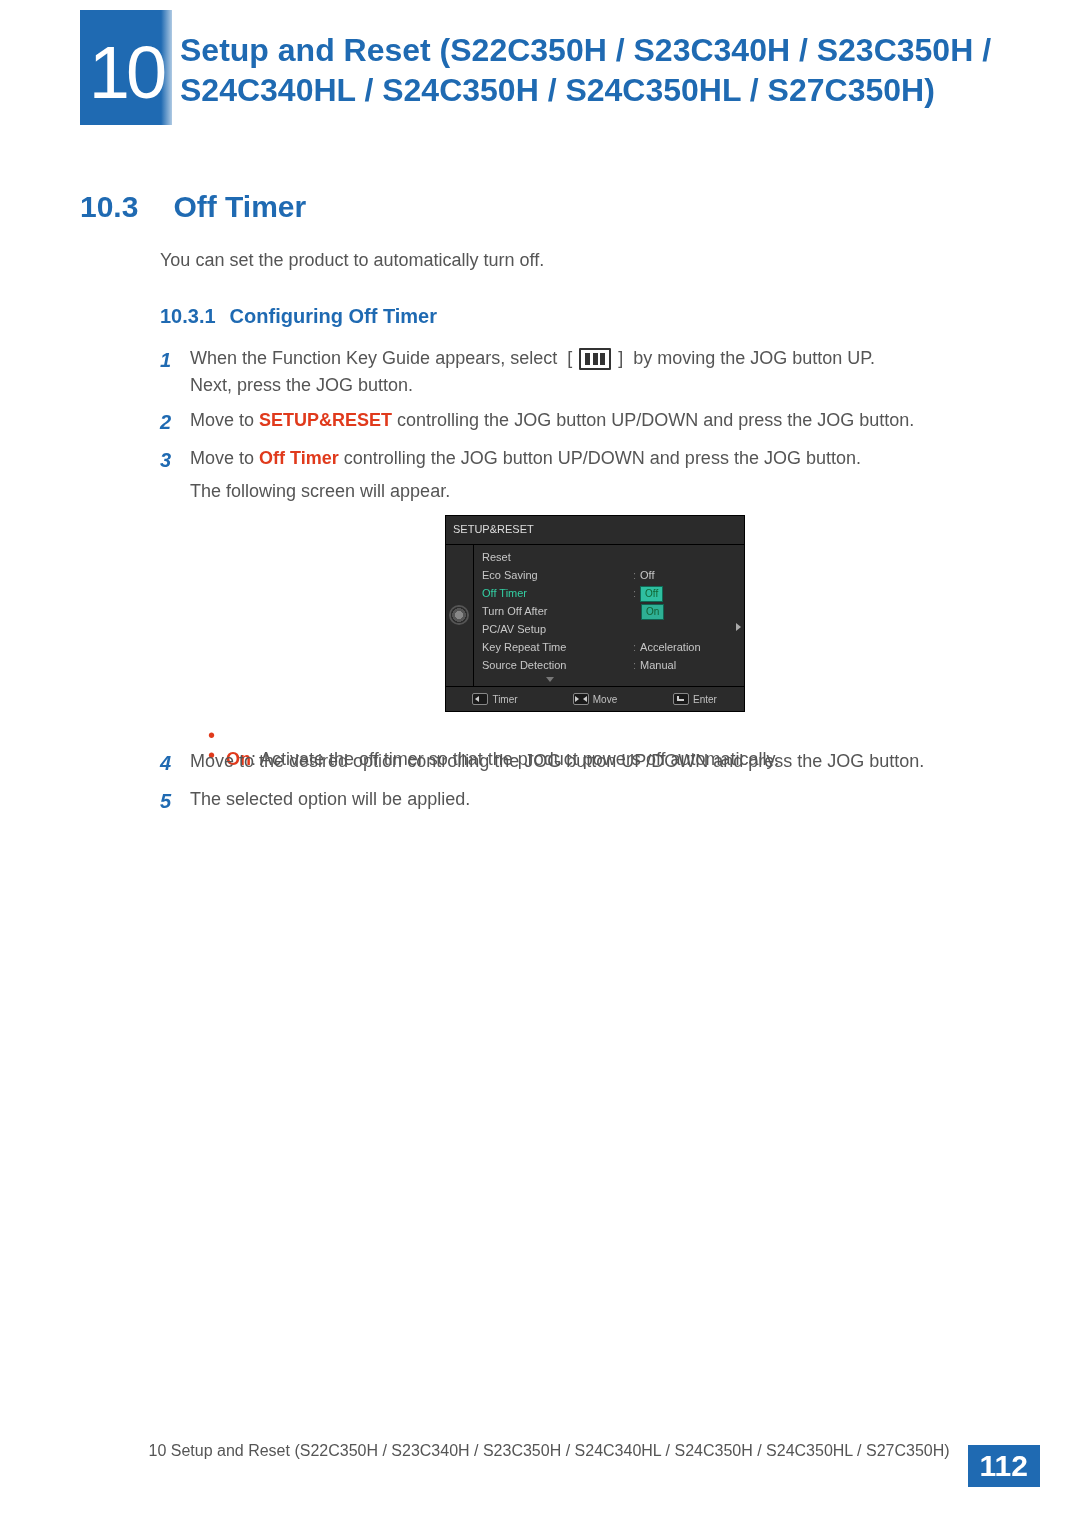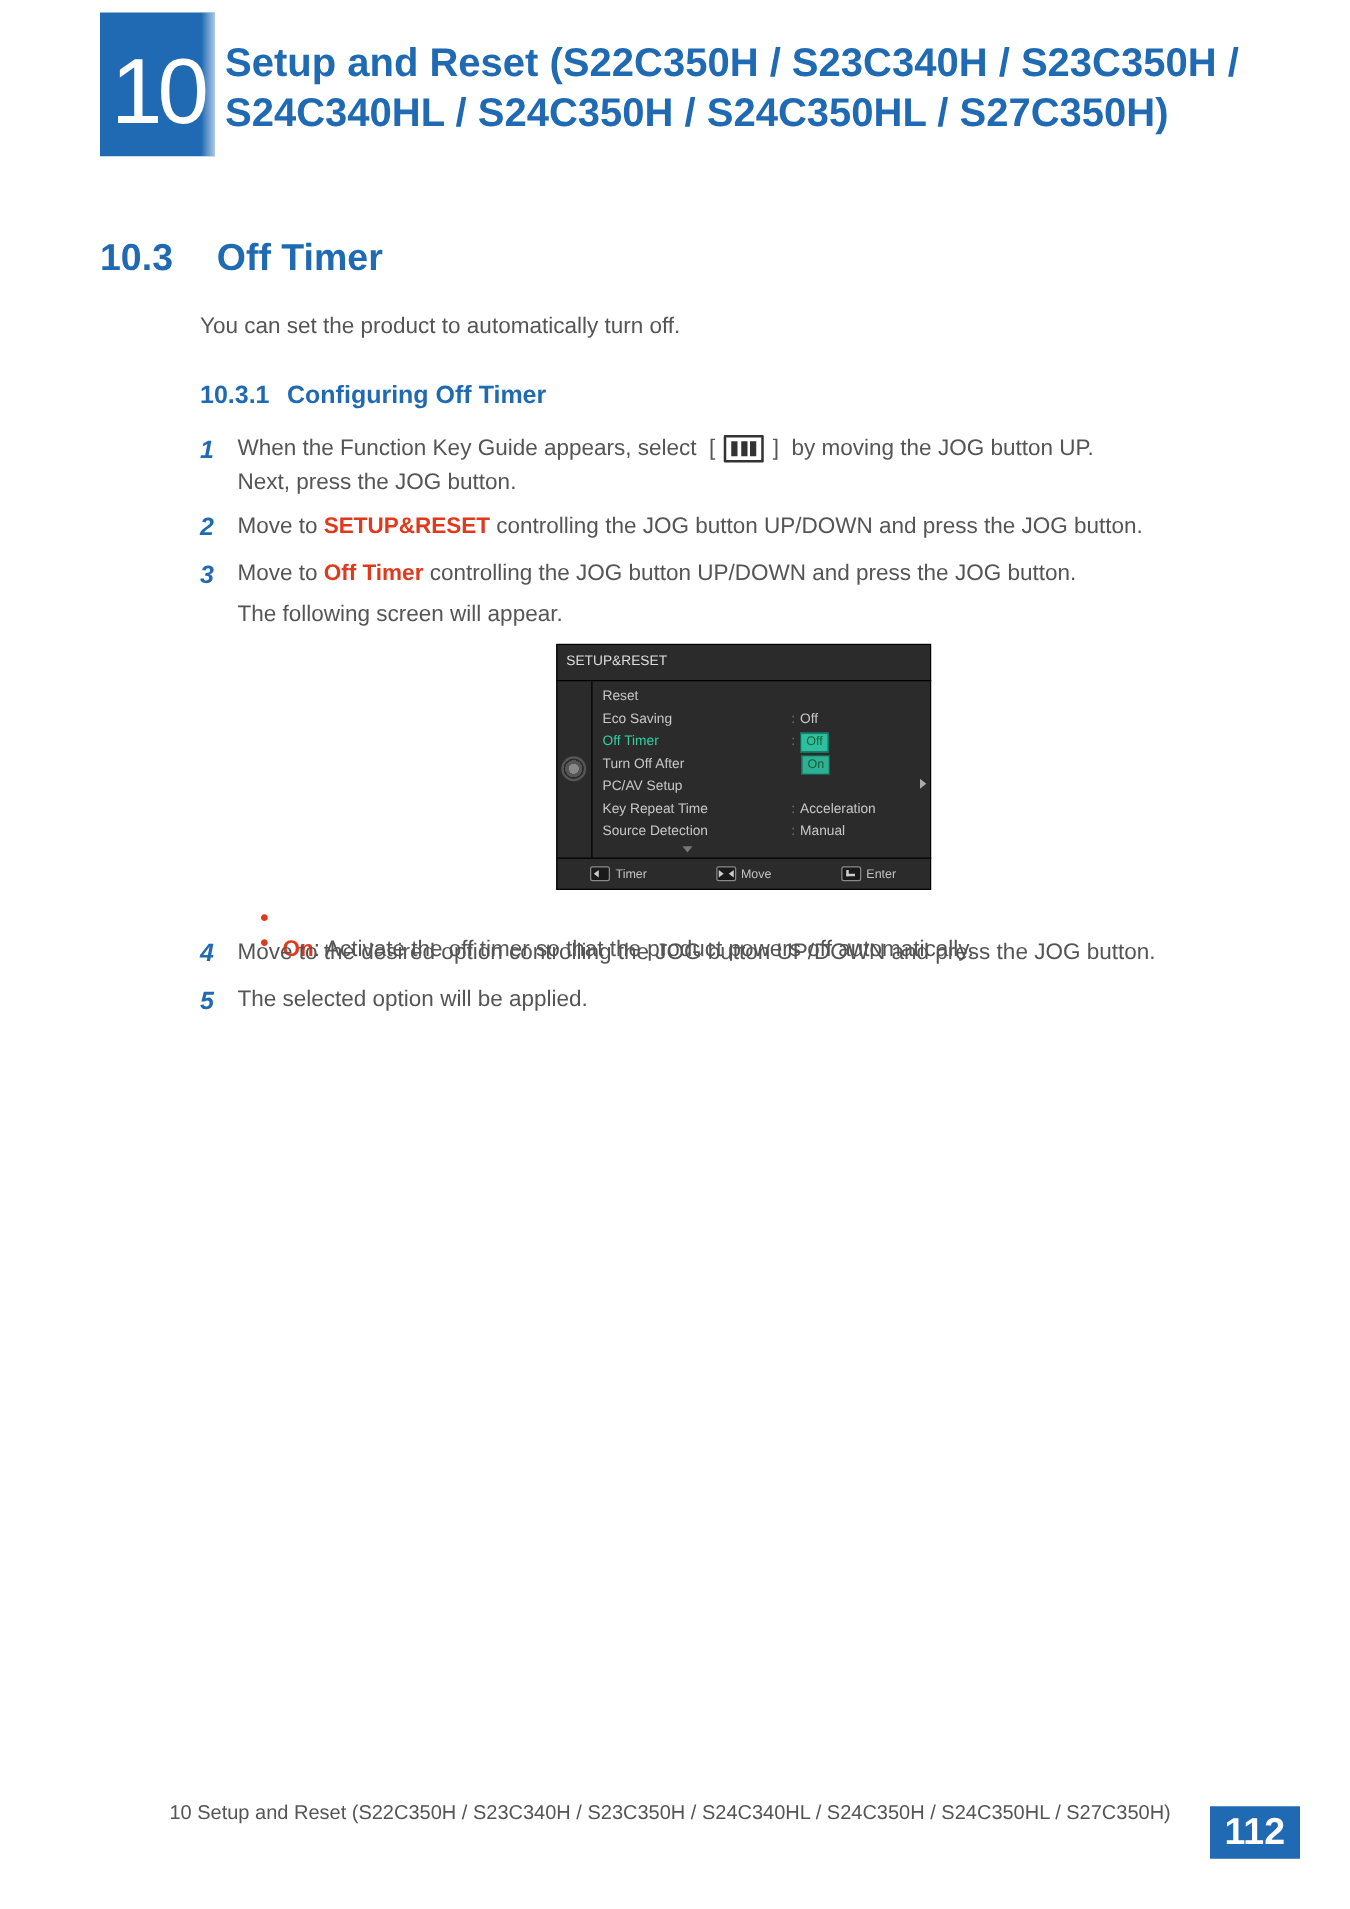--- a/index.html
+++ b/index.html
@@ -197,21 +197,21 @@
     font-size:18px;
     line-height:1.5;
   }
   
   .footer{
     position:absolute;
     left:0;right:0;bottom:40px;
     display:flex;
     align-items:center;
     justify-content:flex-end;
-    gap:31px;
+    gap:18px;
     padding-right:40px;
     font-size:16px;
     color:#555;
   }
   .pagebox{
     background:var(--blue);
     color:#fff;
     font-size:30px;
     font-weight:bold;
     padding:4px 12px;

